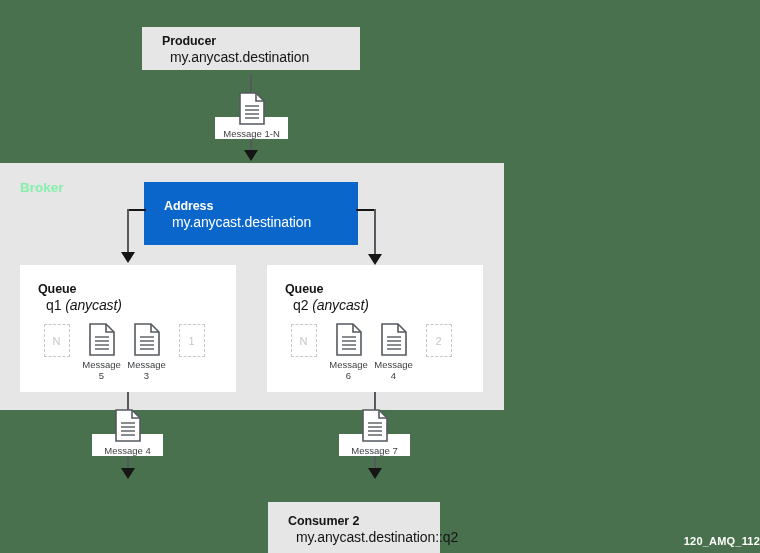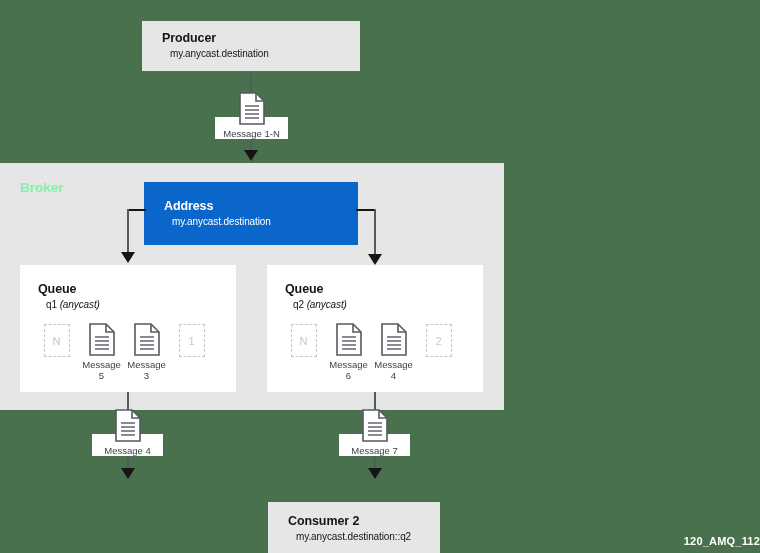--- a/index.html
+++ b/index.html
@@ -35,21 +35,21 @@
   }
 
   .box-title {
     font-weight: bold;
     font-size: 12.5px;
     color: #151515;
     line-height: 16px;
     letter-spacing: -0.1px;
   }
   .box-sub {
-    font-size: 10px;
+    font-size: 14px;
     color: #151515;
     line-height: 16px;
     letter-spacing: -0.1px;
     padding-left: 8px;
   }
   .blue-box .box-title,
   .blue-box .box-sub {
     color: #ffffff;
   }
   .box-text-wrap {
@@ -178,21 +178,21 @@
     color: #ffffff;
     letter-spacing: 0.2px;
     white-space: nowrap;
   }
 </style>
 </head>
 <body>
 
 <div id="stage">
 
-  <div class="box gray-box" style="left:142px; top:21px; width:218px; height:50px;">
+  <div class="box gray-box" style="left:142px; top:27px; width:218px; height:43px;">
     <div class="box-text-wrap">
       <div class="box-title">Producer</div>
       <div class="box-sub">my.anycast.destination</div>
     </div>
   </div>
 
   <div class="vline" style="left:250px; top:74px; height:86px;"></div>
   <div class="arrow-down" style="left:244px; top:150px;"></div>
 
   <div class="msg-chip" style="left:215px; top:117px; width:73px; height:22px;">

